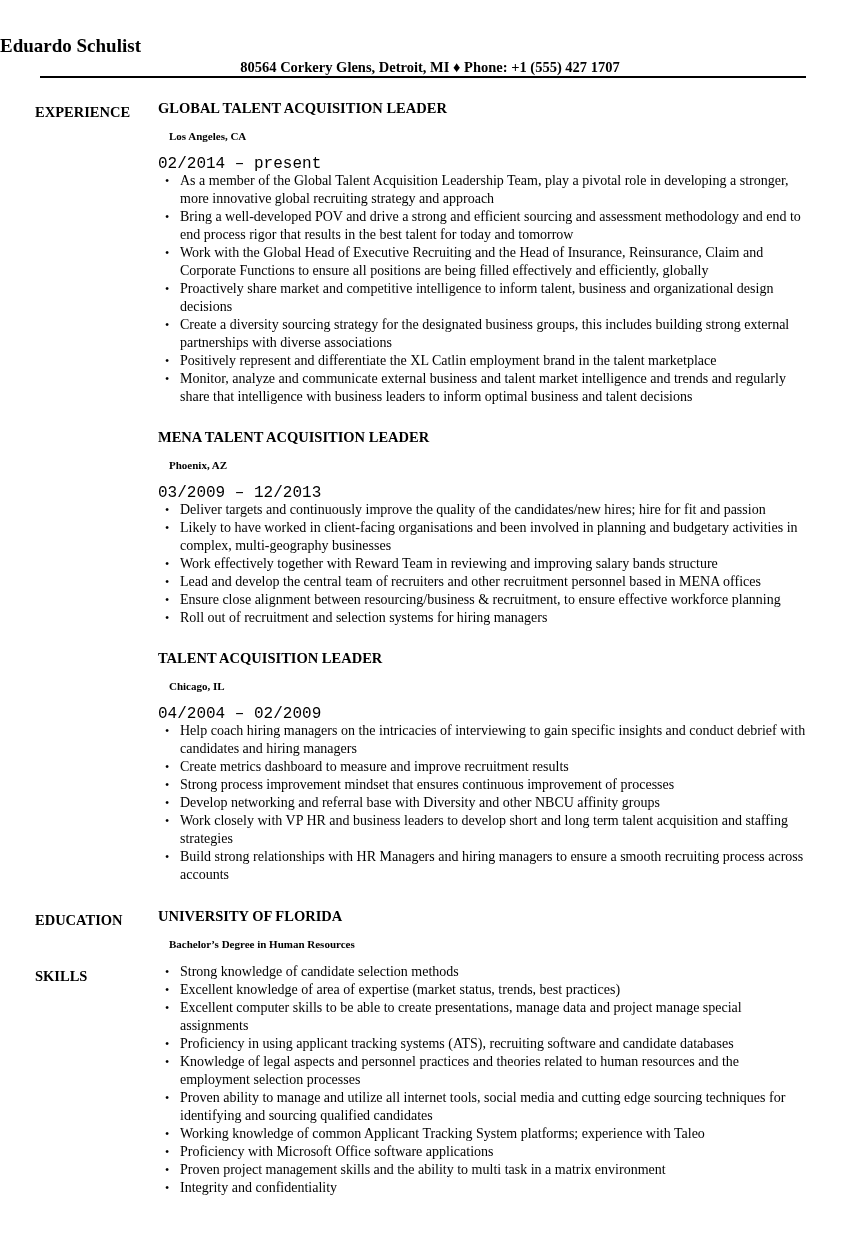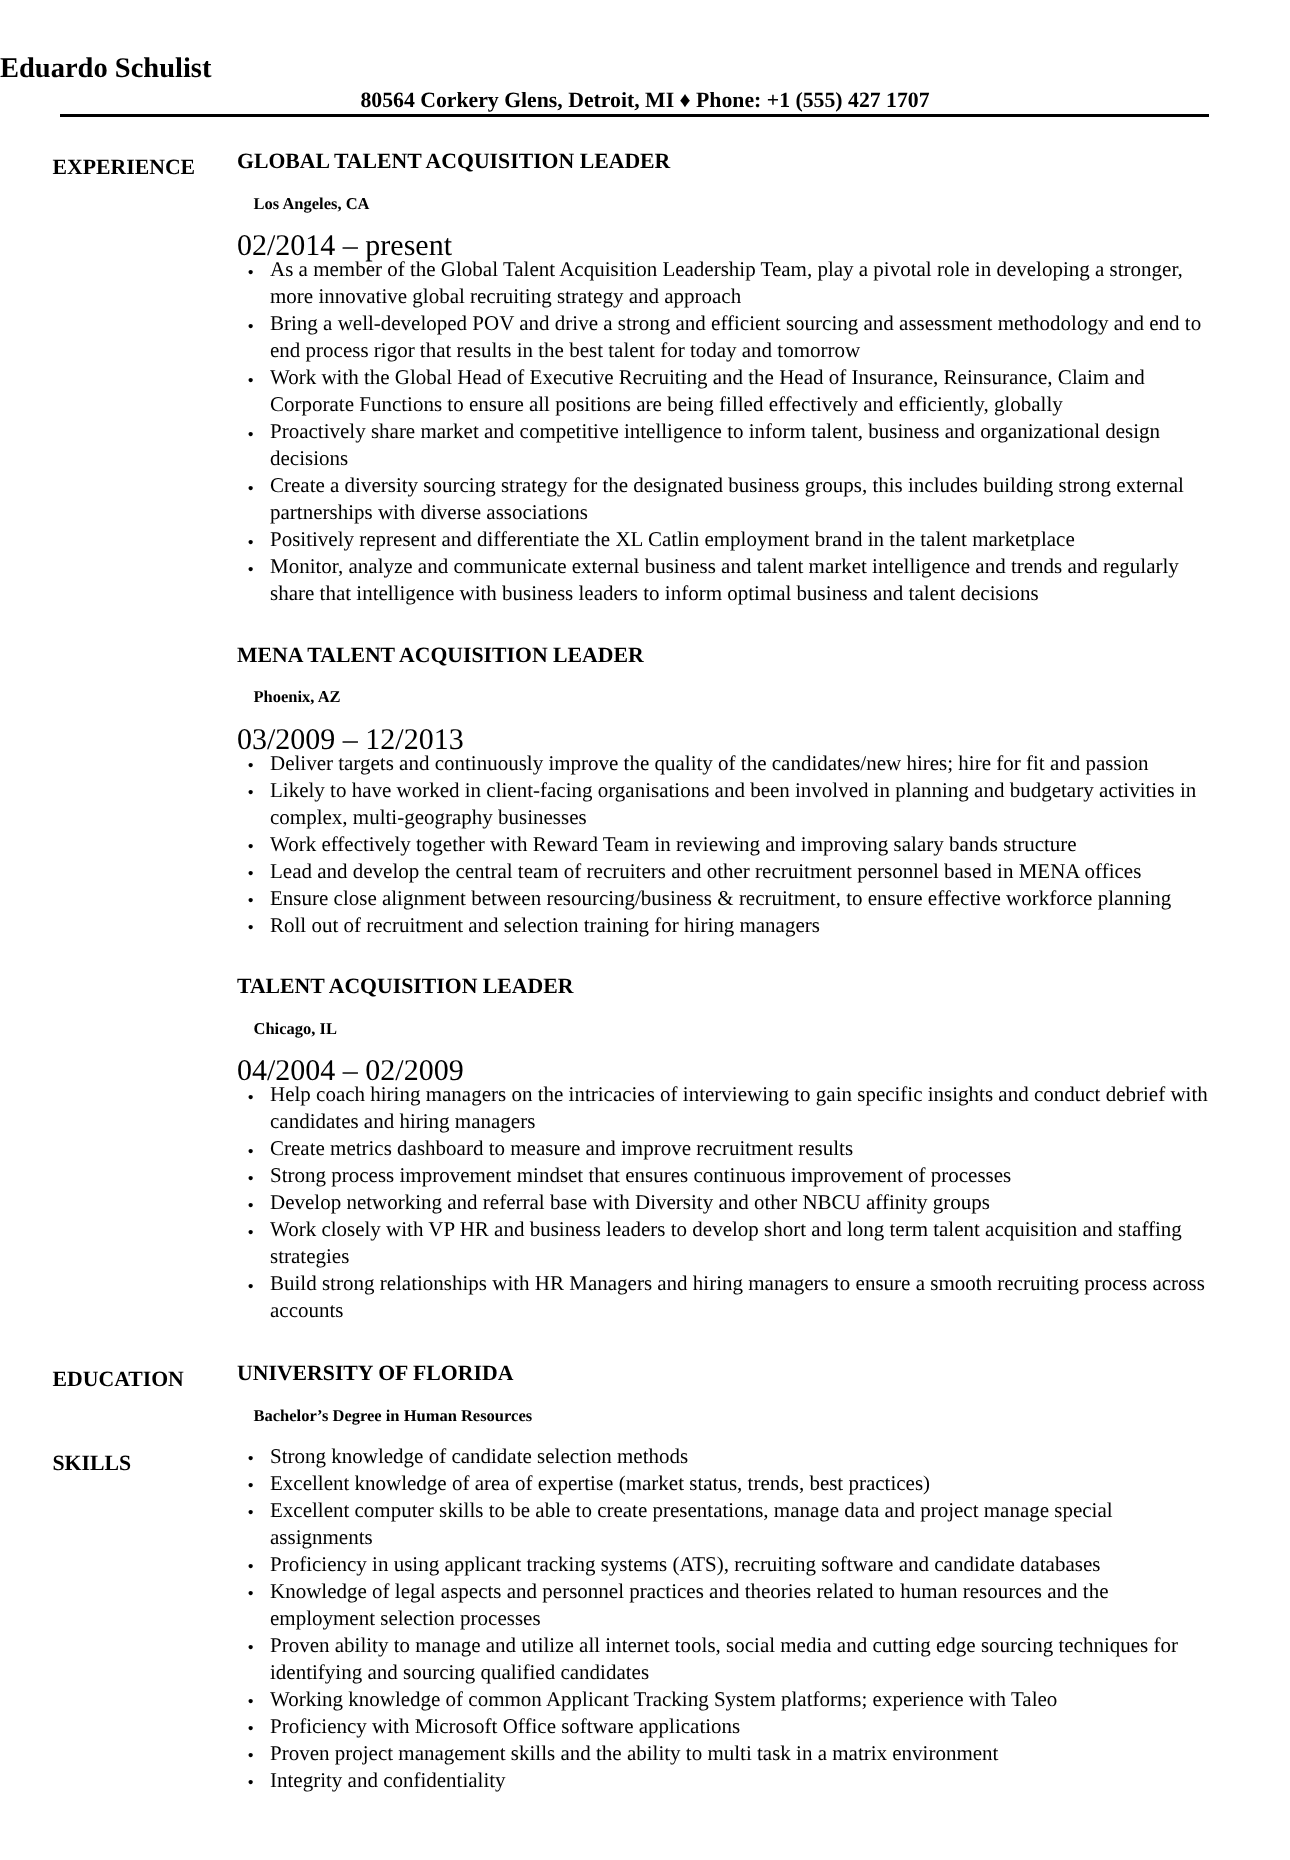--- a/index.html
+++ b/index.html
@@ -30,21 +30,21 @@
     font-weight: bold; font-size: 14.5px; line-height: 18px;
   }
   .section-body { position: absolute; left: 158px; top: 0; width: 660px; }
   .job { margin: 0 0 22px 0; }
   .job-title, .school {
     font-weight: bold; font-size: 14.5px; line-height: 18px; margin: 0;
   }
   .job-loc, .degree {
     font-weight: bold; font-size: 11px; line-height: 17px; margin: 11px;
   }
-  .job-dates { font-size: 20px; line-height: 16px; margin: 0; }
+  .job-dates { font-size: 16px; line-height: 16px; margin: 0; font-family: Liberation Mono, monospace; }
   ul.bullets {
     list-style: none; margin: 0; padding: 0 0 0 22px;
   }
   ul.bullets li {
     position: relative; font-size: 14px; line-height: 18px;
     padding-right: 6px;
   }
   ul.bullets li::before {
     content: "\2022"; position: absolute; left: -15px; top: 0;
     font-size: 12px;
@@ -81,21 +81,21 @@
       <div class="job">
         <div class="job-title">MENA TALENT ACQUISITION LEADER</div>
         <div class="job-loc">Phoenix, AZ</div>
         <div class="job-dates">03/2009 – 12/2013</div>
         <ul class="bullets">
           <li>Deliver targets and continuously improve the quality of the candidates/new hires; hire for fit and passion</li>
           <li>Likely to have worked in client-facing organisations and been involved in planning and budgetary activities in complex, multi-geography businesses</li>
           <li>Work effectively together with Reward Team in reviewing and improving salary bands structure</li>
           <li>Lead and develop the central team of recruiters and other recruitment personnel based in MENA offices</li>
           <li>Ensure close alignment between resourcing/business &amp; recruitment, to ensure effective workforce planning</li>
-          <li>Roll out of recruitment and selection training for hiring managers</li>
+          <li>Roll out of recruitment and selection systems for hiring managers</li>
         </ul>
       </div>
 
       <div class="job">
         <div class="job-title">TALENT ACQUISITION LEADER</div>
         <div class="job-loc">Chicago, IL</div>
         <div class="job-dates">04/2004 – 02/2009</div>
         <ul class="bullets">
           <li>Help coach hiring managers on the intricacies of interviewing to gain specific insights and conduct debrief with candidates and hiring managers</li>
           <li>Create metrics dashboard to measure and improve recruitment results</li>

